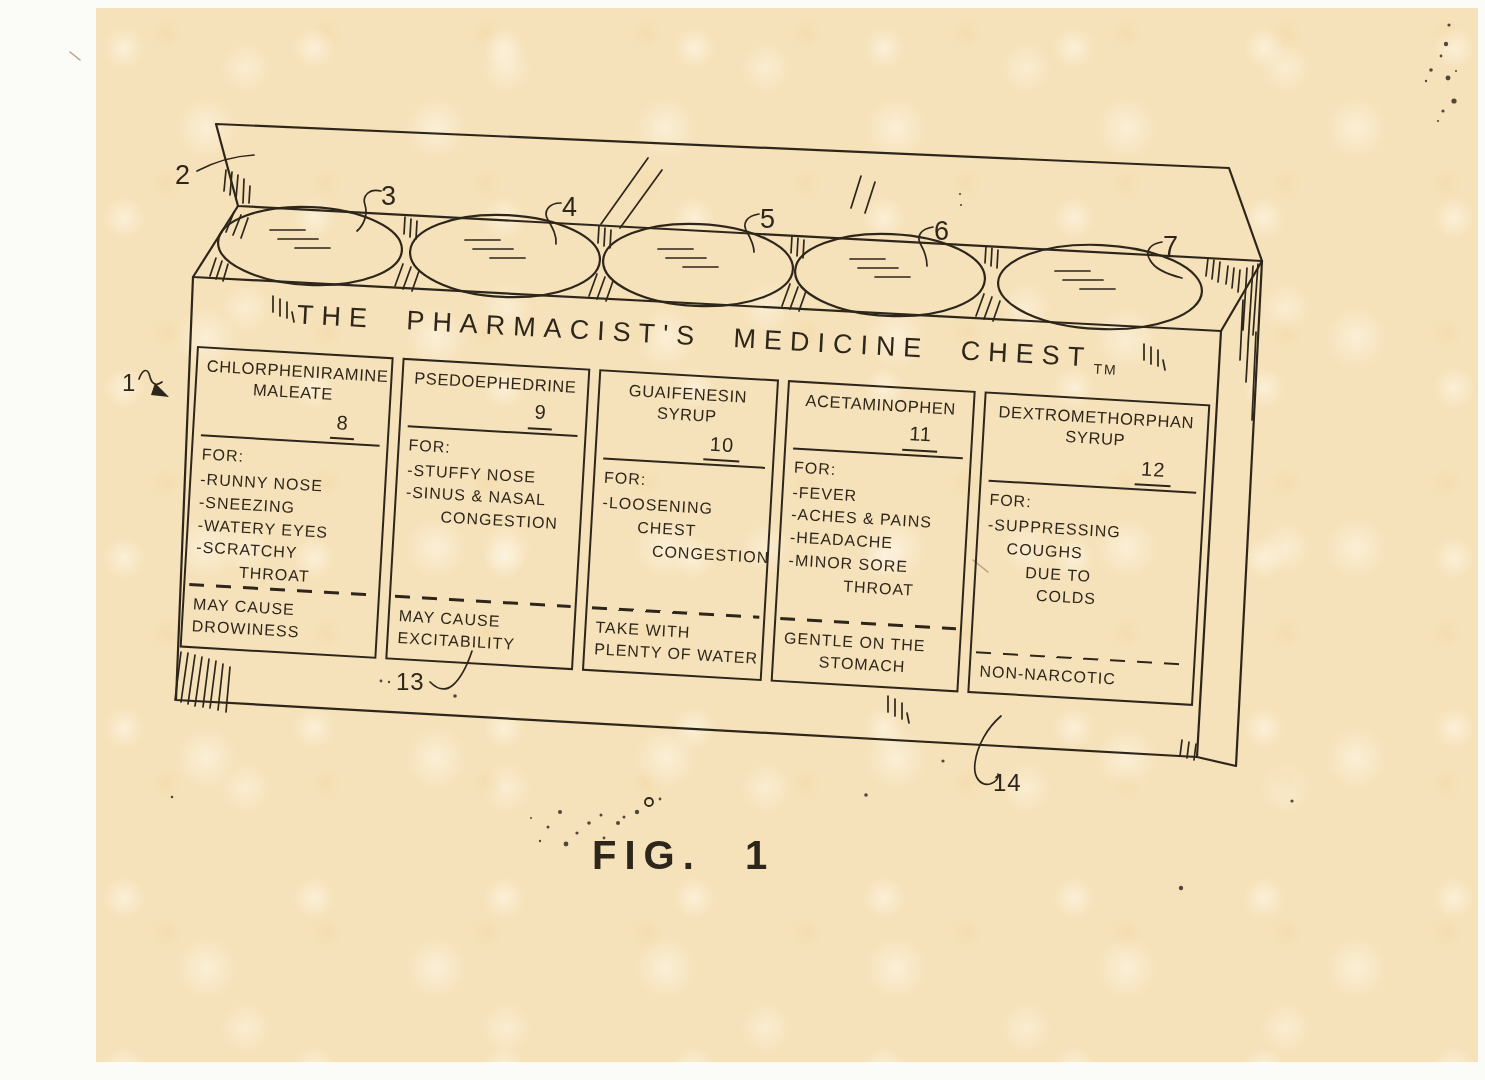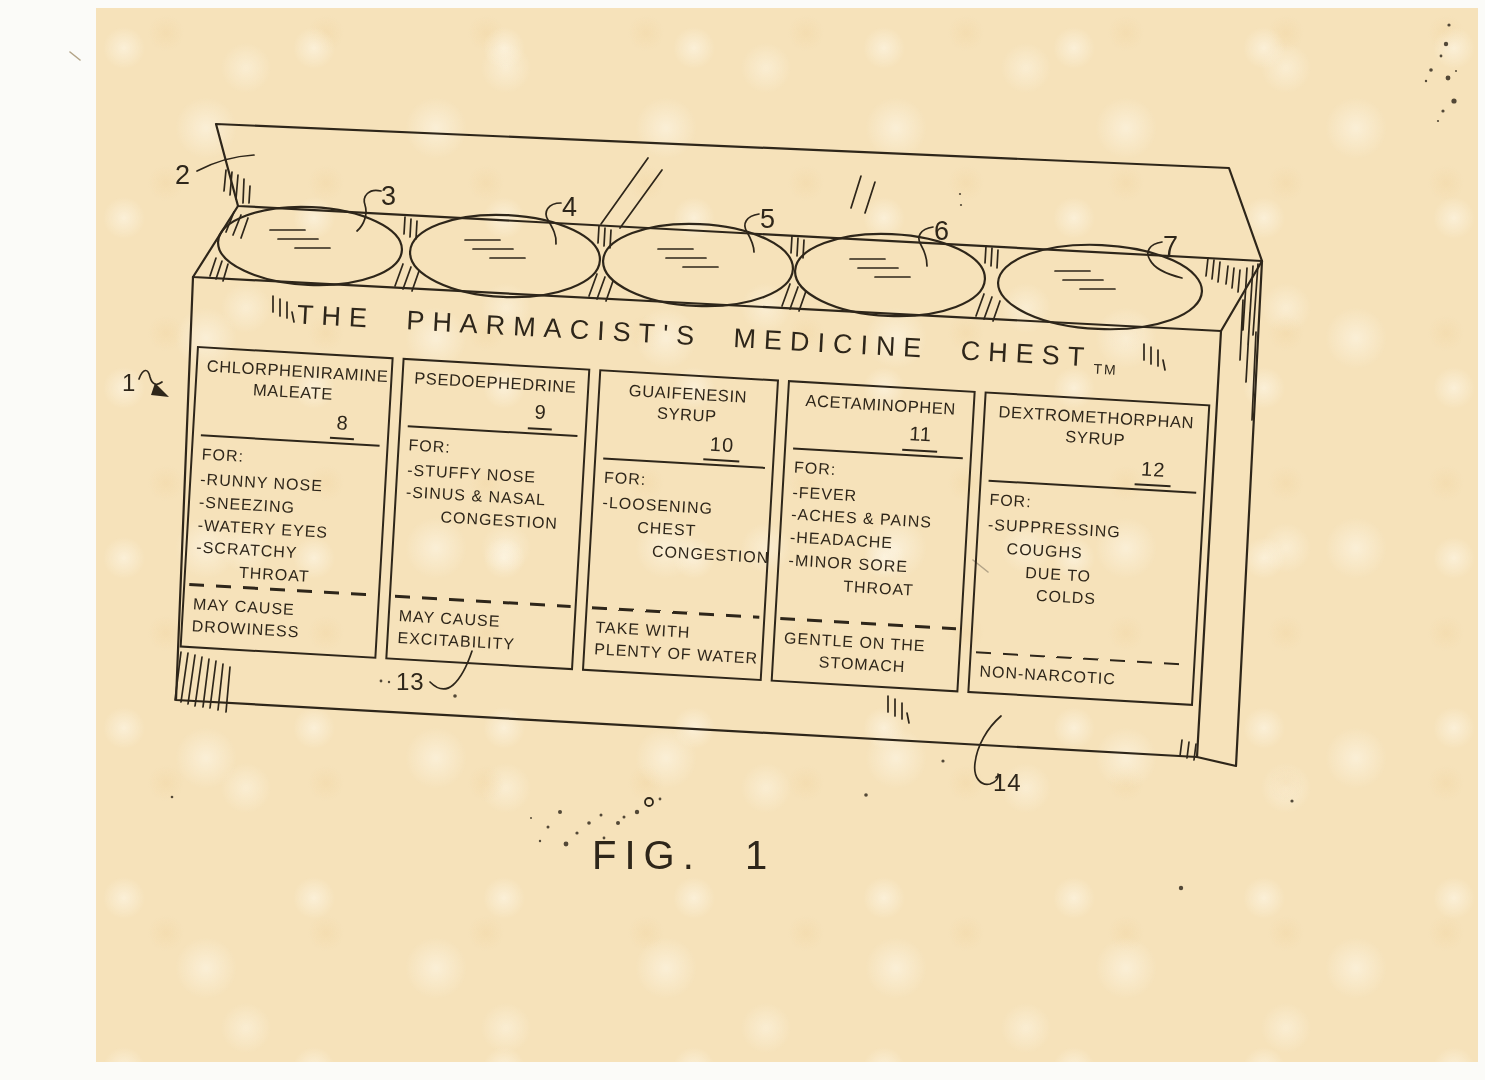--- a/index.html
+++ b/index.html
@@ -55,21 +55,21 @@
   .ind20{padding-left:20px;} .ind36{padding-left:36px;} .ind40{padding-left:40px;}
   .ind44{padding-left:44px;} .ind52{padding-left:52px;} .ind56{padding-left:56px;}
   .dashes{
     height:2.4px;margin:auto -5px 7px;
     background:repeating-linear-gradient(90deg,var(--ink) 0 15px,transparent 15px 27px);
   }
   .pnote .nl{white-space:nowrap;}
 
   .fig-caption{
     position:absolute;left:592px;top:833px;
-    color:var(--ink);font-size:40px;letter-spacing:8px;word-spacing:24px;white-space:nowrap;
+    color:var(--ink);font-size:40px;letter-spacing:8px;word-spacing:24px;white-space:nowrap;font-weight:bold;
   }
 </style>
 </head>
 <body>
 
 <div id="stage">
   <div id="paper"></div>
 
   <svg width="1485" height="1080" viewBox="0 0 1485 1080">
 

